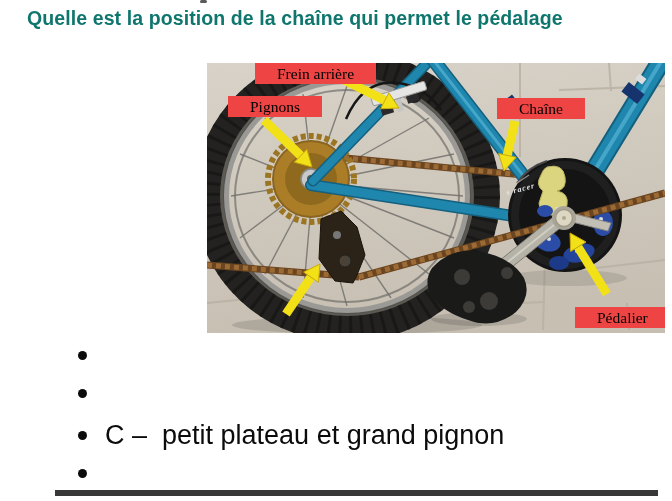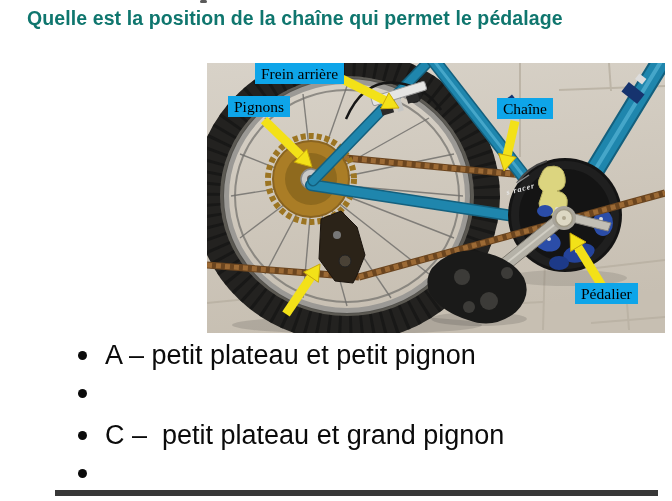--- a/index.html
+++ b/index.html
@@ -10,23 +10,23 @@
   
   .top-mark{position:absolute;left:200px;top:0;width:7px;height:3px;background:#5a5a5a;border-radius:2px;}
   
   .title{position:absolute;left:18px;top:6px;width:650px;color:#0f766e;
          font-weight:bold;font-size:19.5px;line-height:25px;letter-spacing:0.1px;}
   .title .t1{padding-left:9px;}
   
   .photo{position:absolute;left:207px;top:63px;width:458px;height:270px;
          background:#cfc8bc;overflow:hidden;}
   .photo svg{position:absolute;left:0;top:0;}
-  .plabel{position:absolute;background:#0ea5e9;color:#000;
+  .plabel{position:absolute;background:#ef4444;color:#000;
           font-family:"Liberation Serif",serif;font-size:15.5px;line-height:19px;
-          padding:1px 6px;white-space:nowrap;}
+          padding:1px 22px;white-space:nowrap;}
   
   .opt{position:absolute;left:75px;width:580px;height:36px;color:#0b0b0b;}
   .opt .bullet{position:absolute;left:3px;top:13px;width:9px;height:9px;border-radius:50%;background:#0b0b0b;}
   .opt .opt-text{position:absolute;left:30px;top:0;font-size:27px;line-height:34px;white-space:pre;}
   
   .bottom-bar{position:absolute;left:55px;top:490px;width:603px;height:6px;background:#383838;}
 </style>
 </head>
 <body>
 
@@ -197,26 +197,25 @@
       <g>
         <line x1="400" y1="231" x2="371" y2="184" stroke="#f3e118" stroke-width="9"></line>
         <polygon points="363,170 379,179 363.6,188.4"></polygon>
       </g>
     </g>
   </svg>
 
   <div class="plabel" style="left:48px;top:0px">Frein arrière</div>
   <div class="plabel" style="left:21px;top:33px">Pignons</div>
   <div class="plabel" style="left:290px;top:35px">Chaîne</div>
-  <div class="plabel" style="left:368px;top:220px">Pédalier</div>
+  <div class="plabel" style="left:368px;top:244px">Pédalier</div>
 </div>
 
 <div class="opt" style="top:338px">
   <span class="bullet"></span>
-  <span class="opt-text">A – petit plateau et petit pignon</span>
 </div>
 <div class="opt" style="top:376px">
   <span class="bullet"></span>
 </div>
 <div class="opt" style="top:418px">
   <span class="bullet"></span>
   <span class="opt-text">C –  petit plateau et grand pignon</span>
 </div>
 <div class="opt" style="top:456px">
   <span class="bullet"></span>

